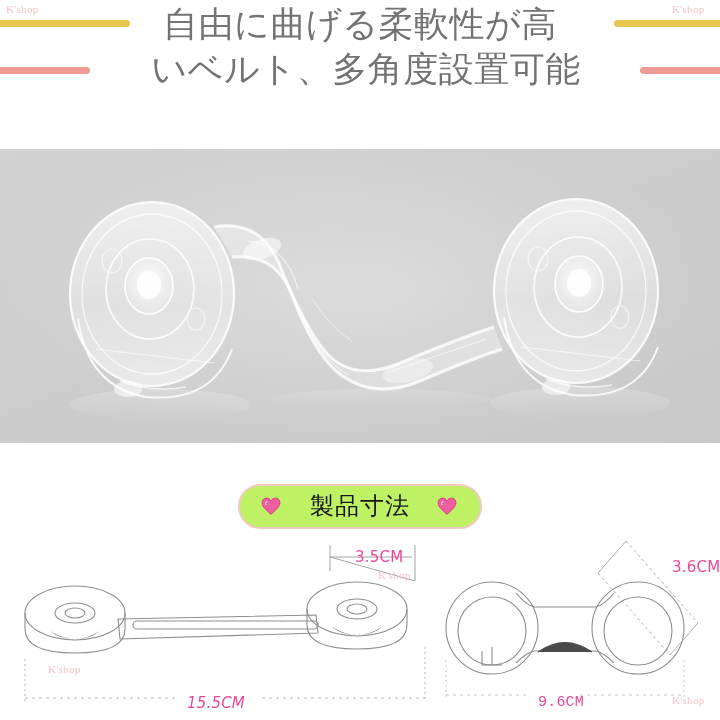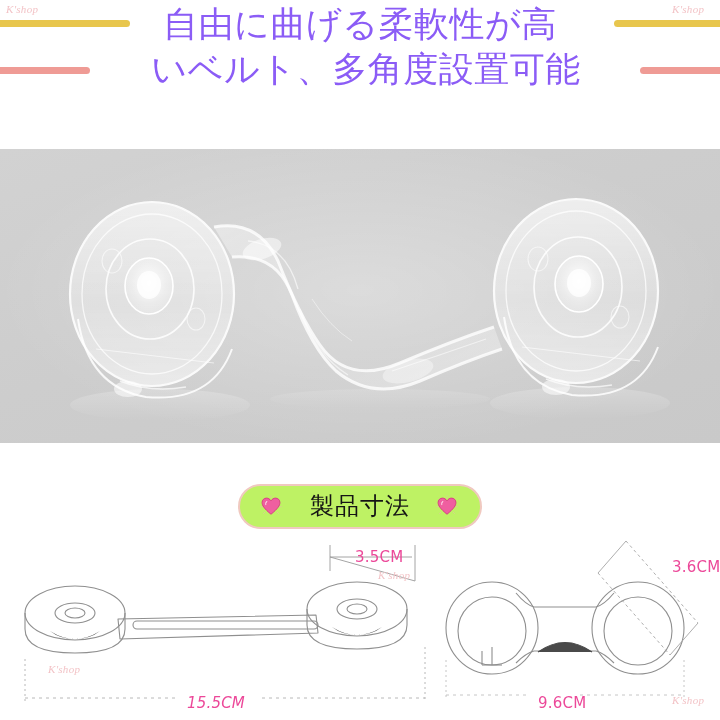--- a/index.html
+++ b/index.html
@@ -21,21 +21,21 @@
     left: 0; top: 0;
     width: 720px;
     height: 149px;
     background: #ffffff;
   }
   .headline {
     position: absolute;
     left: 0; top: 2px;
     width: 720px;
     text-align: center;
-    color: #8b5cf6;
+    color: #737373;
     font-size: 35px;
     line-height: 45px;
     letter-spacing: 0.5px;
     font-weight: 500;
     font-family: "DejaVu Sans", "Liberation Sans", sans-serif;
     white-space: nowrap;
   }
   .headline .ln1 { display: block; }
   .headline .ln2 { display: block; padding-left: 12px; }
 
@@ -50,21 +50,20 @@
   .deco-pink-r   { left: 640px; top: 67px;  width: 94px;  background: #ef9b95; }
 
   .wm {
     position: absolute;
     color: #f2c0c4;
     font-size: 11px;
     font-family: "Liberation Serif", serif;
     letter-spacing: 0.3px;
     white-space: nowrap;
     opacity: 0.95;
-    font-style: italic;
   }
   .wm-h-left  { left: 6px;   top: 3px; }
   .wm-h-right { left: 672px; top: 3px; }
 
   
   .photo-band {
     position: absolute;
     left: 0; top: 149px;
     width: 720px;
     height: 294px;
@@ -126,21 +125,21 @@
     position: absolute;
     color: #ec4899;
     font-size: 15px;
     font-family: "DejaVu Sans", "Liberation Sans", sans-serif;
     letter-spacing: 0.2px;
     white-space: nowrap;
   }
   .dim-35 { left: 355px; top: 548px; }
   .dim-155{ left: 187px; top: 694px; font-style: italic; }
   .dim-36 { left: 672px; top: 558px; }
-  .dim-96 { left: 538px; top: 694px; }
+  .dim-96 { left: 538px; top: 694px; font-family: Liberation Mono, monospace; }
 
   .wm-d1 { left: 48px;  top: 663px; }
   .wm-d2 { left: 378px; top: 569px; }
   .wm-d3 { left: 672px; top: 694px; }
 </style>
 </head>
 <body>
 
 <div class="header">
 

